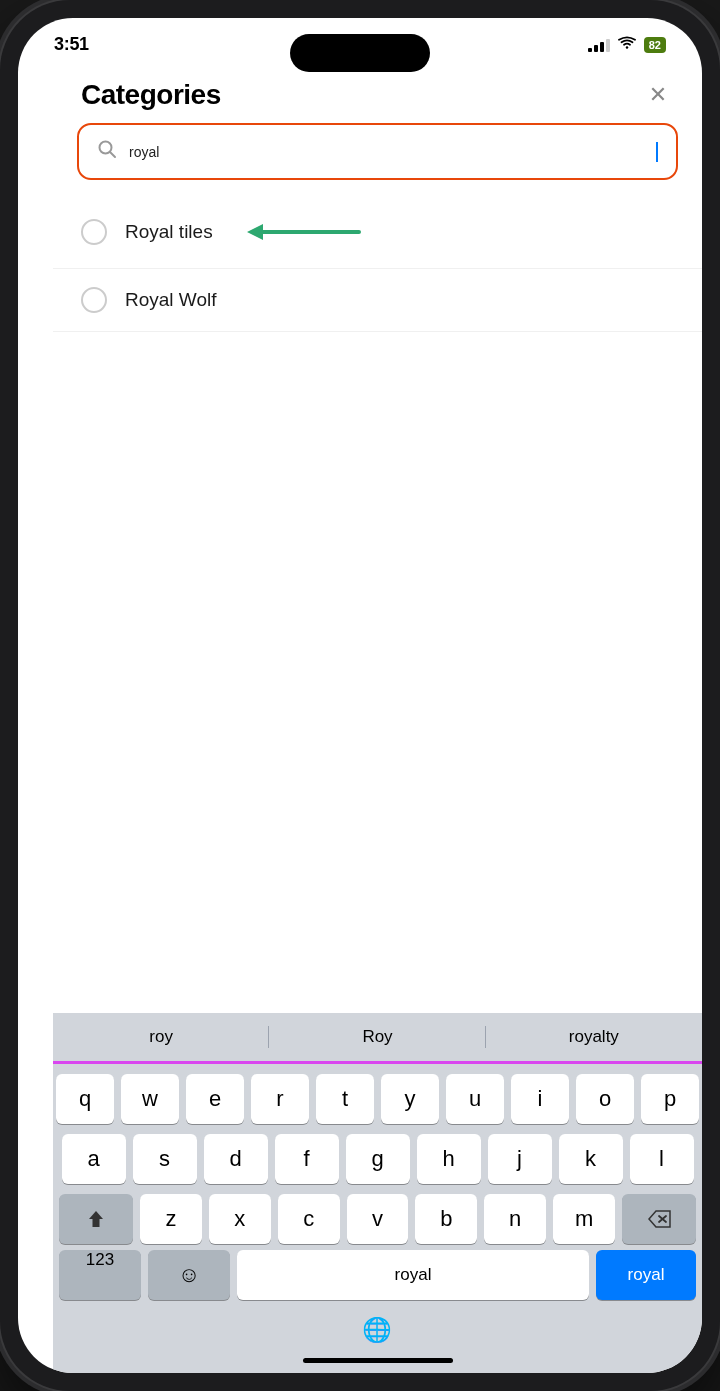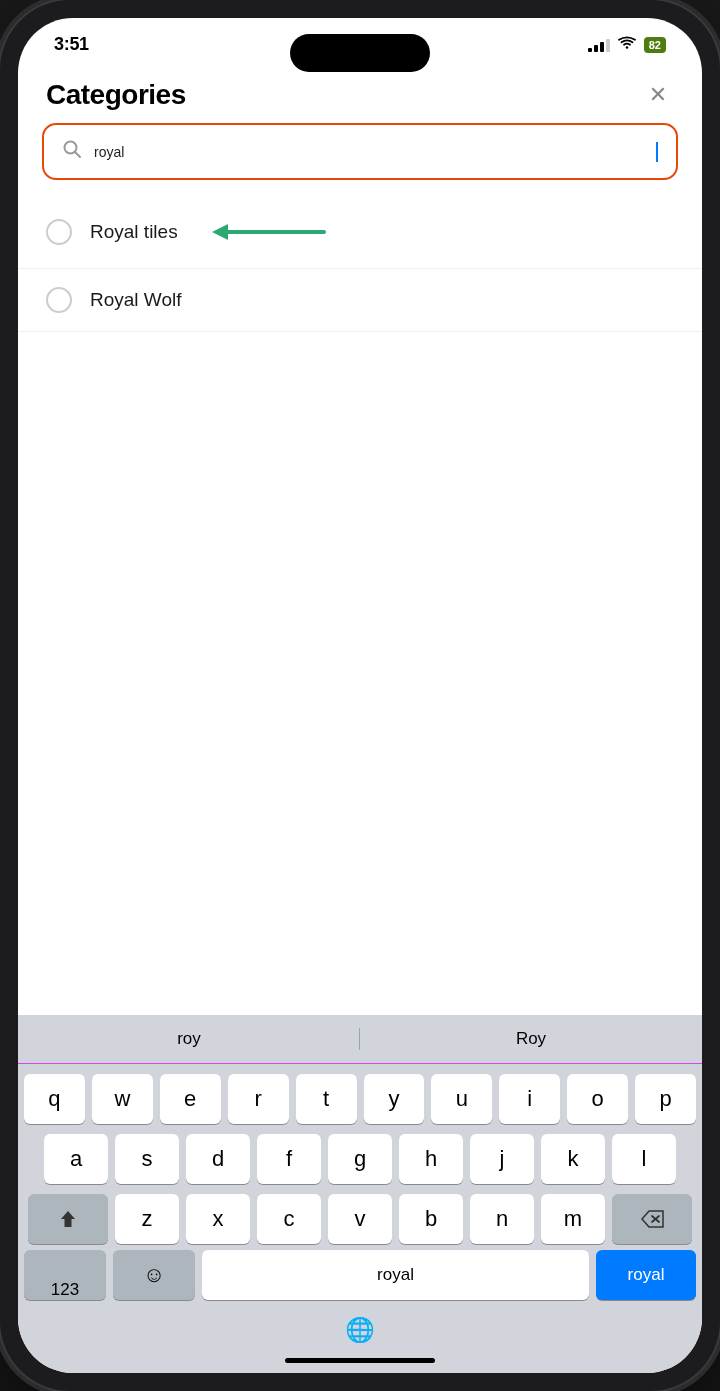--- a/index.html
+++ b/index.html
@@ -101,20 +101,21 @@
       border-radius: 24px;
       z-index: 10;
     }
 
     
     .app-content {
       flex: 1;
       display: flex;
       flex-direction: column;
       overflow: hidden;
+      margin-left: 35px;
     }
 
     
     .header {
       display: flex;
       justify-content: space-between;
       align-items: center;
       padding: 16px 28px 12px;
       flex-shrink: 0;
     }
@@ -231,21 +232,21 @@
     .keyboard-area {
       background: #d1d5db;
       padding-bottom: 0;
       flex-shrink: 0;
     }
 
     .autocomplete-bar {
       display: flex;
       background: #d1d5db;
       padding: 10px 0;
-      border-bottom: 1px solid #d946ef;
+      border-bottom: 3px solid #d946ef;
     }
 
     .autocomplete-item {
       flex: 1;
       text-align: center;
       font-size: 17px;
       color: #000;
       padding: 4px 0;
       position: relative;
     }
@@ -312,21 +313,21 @@
       gap: 7px;
       padding: 0 6px 8px;
     }
 
     .key-123 {
       background: #adb5bd;
       border-radius: 6px;
       height: 50px;
       width: 82px;
       display: flex;
-      align-items: flex-end;
+      align-items: flex-start;
       justify-content: center;
       font-size: 17px;
       font-weight: 400;
       color: #000;
       cursor: pointer;
       box-shadow: 0 1px 0 rgba(0,0,0,0.35);
       flex-shrink: 0;
     }
 
     .key-emoji {
@@ -466,20 +467,21 @@
         </div>
       </div>
 
       <div class="empty-space"></div>
 
       <div class="keyboard-area">
 
         <div class="autocomplete-bar">
           <div class="autocomplete-item">roy</div>
           <div class="autocomplete-item">Roy</div>
+          <div class="autocomplete-item">royalty</div>
         </div>
 
         <div class="keyboard-rows">
 
           <div class="key-row">
             <div class="key">q</div>
             <div class="key">w</div>
             <div class="key">e</div>
             <div class="key">r</div>
             <div class="key">t</div>

